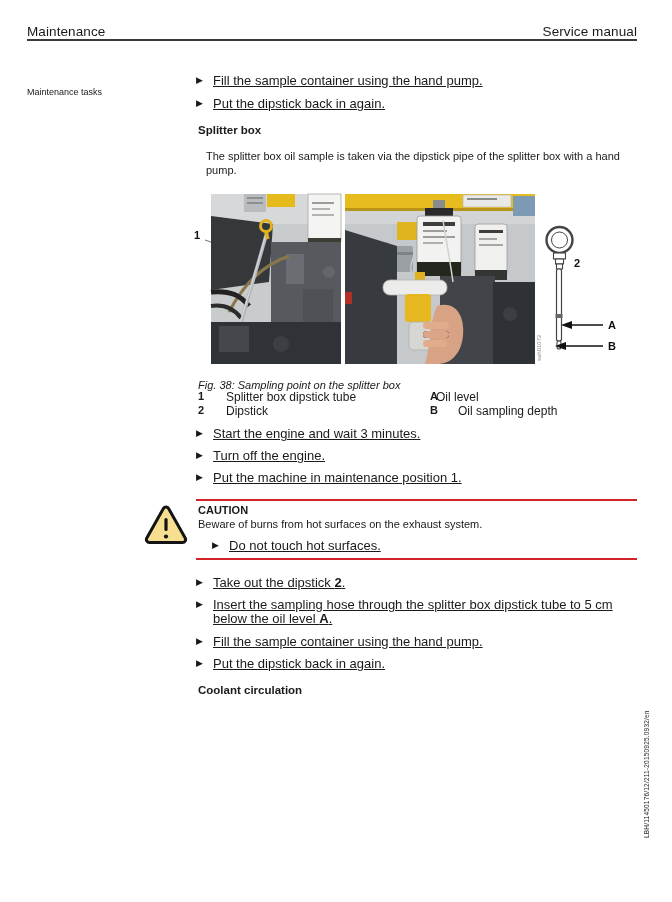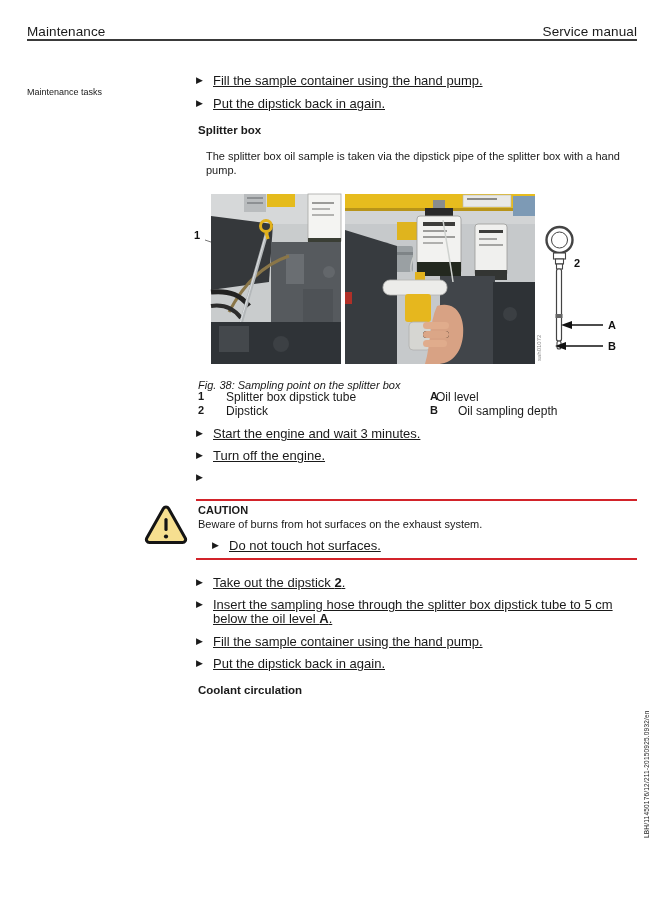--- a/index.html
+++ b/index.html
@@ -179,20 +179,21 @@
   <div class="abs bullet-row" style="left:196px;top:427px;width:443px;">
     <span class="marker">▶</span>
     <span class="btxt">Start the engine and wait 3 minutes.</span>
   </div>
   <div class="abs bullet-row" style="left:196px;top:449px;width:443px;">
     <span class="marker">▶</span>
     <span class="btxt">Turn off the engine.</span>
   </div>
   <div class="abs bullet-row" style="left:196px;top:471px;width:443px;">
     <span class="marker">▶</span>
+    <span class="btxt">Put the machine in maintenance position 1.</span>
   </div>
 
   <div class="abs redline" style="left:196px;top:499px;width:441px;background:#d2232a;"></div>
   <div class="abs" style="left:144px;top:505px;width:44px;height:40px;">
     <svg width="44" height="40" viewBox="0 0 44 40">
       <path d="M19.4,3.5 a3,3 0 0 1 5.2,0 L41.2,33 a3,3 0 0 1 -2.6,4.5 L5.4,37.5 a3,3 0 0 1 -2.6,-4.5 Z" fill="#f6df90" stroke="#141414" stroke-width="3" stroke-linejoin="round"></path>
       <rect x="20.4" y="13" width="3.2" height="13" rx="1.6" fill="#141414"></rect>
       <circle cx="22" cy="31.5" r="2.1" fill="#141414"></circle>
     </svg>
   </div>

